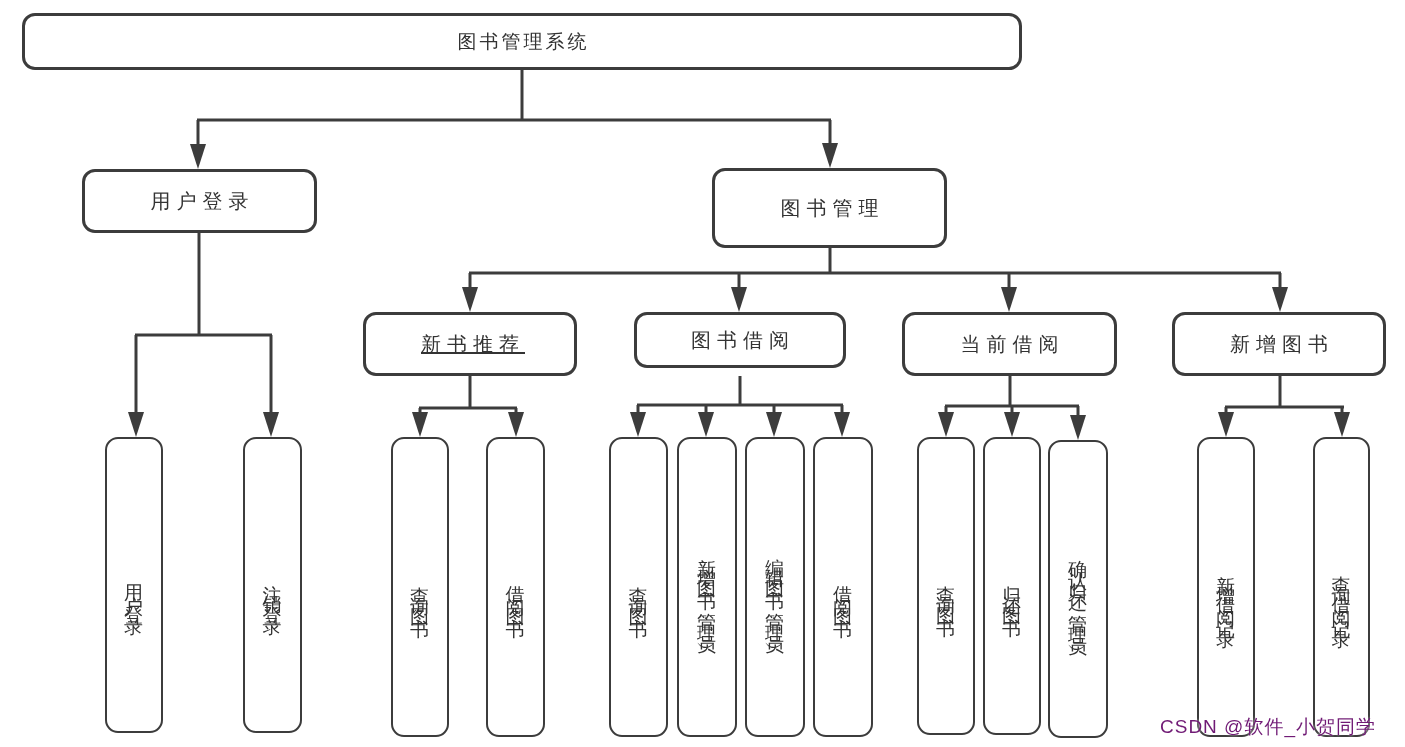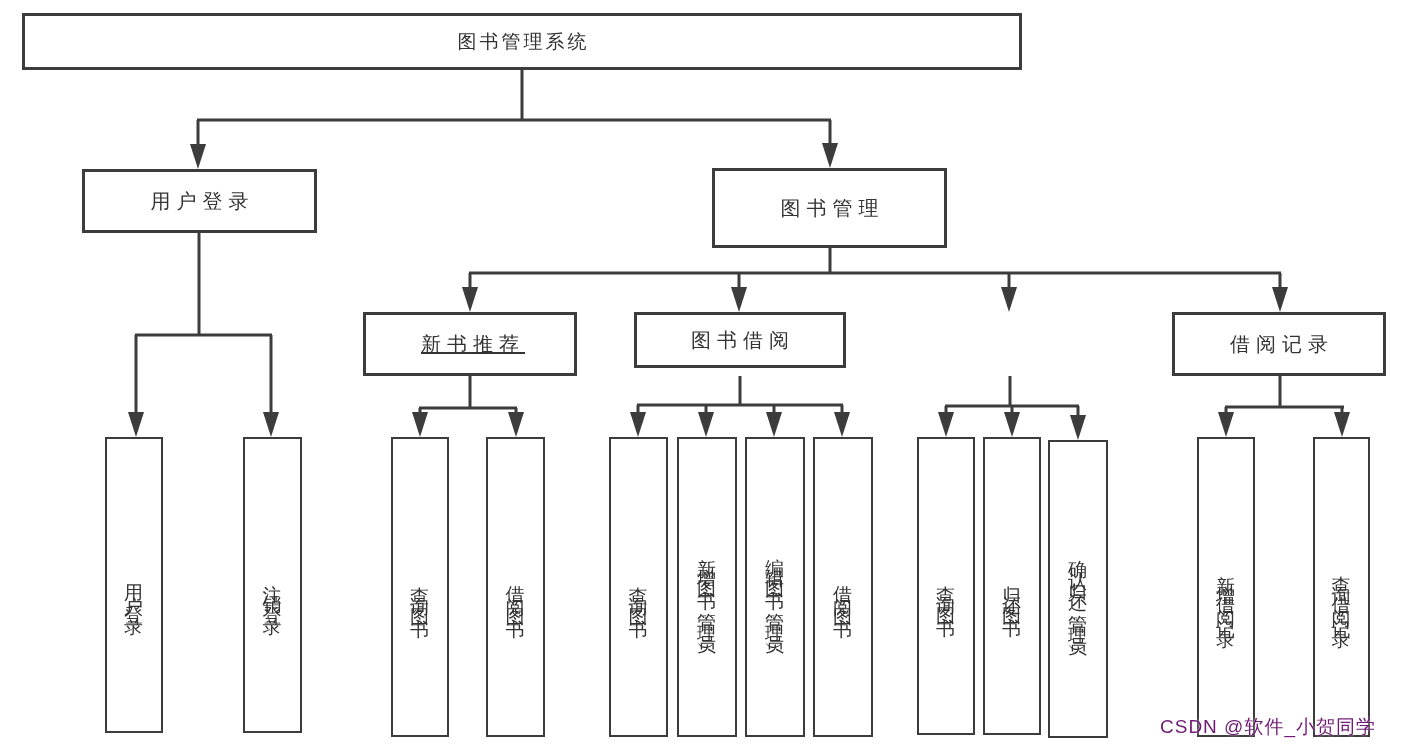--- a/index.html
+++ b/index.html
@@ -1,20 +1,20 @@
 <!DOCTYPE html>
 <html><head>
 <meta charset="utf-8">
 <style>
   html,body{margin:0;padding:0;background:#ffffff;}
   body{font-family:"Liberation Sans","DejaVu Sans",sans-serif;}
   .canvas{position:relative;width:1405px;height:747px;background:#ffffff;overflow:hidden;}
   .connectors{position:absolute;left:0;top:0;width:1405px;height:747px;z-index:1;}
   .node{position:absolute;background:#ffffff;display:flex;align-items:center;justify-content:center;
-        box-sizing:border-box;color:#333333;z-index:2;}
+        box-sizing:border-box;color:#333333;z-index:2;border-radius:13px;}
   .node.h{border:3px solid #3c3c3c;}
   .node.v{border:2.5px solid #3c3c3c;}
   .node.h span{font-size:20px;letter-spacing:6px;margin-right:-6px;white-space:nowrap;}
   .node.root span{font-size:19px;letter-spacing:3px;margin-right:-3px;}
   .node.v span{writing-mode:vertical-rl;text-orientation:mixed;font-size:19px;
                letter-spacing:11px;margin-bottom:-11px;line-height:1;white-space:nowrap;}
   .watermark{position:absolute;left:1160px;top:714px;z-index:3;font-size:19px;color:#701a75;
              letter-spacing:1px;text-shadow:0 0 3px rgba(255,255,255,.85);white-space:nowrap;}
 </style>
 </head>
@@ -87,22 +87,25 @@
   <div class="node h" style="left:712px;top:168px;width:235px;height:80px;">
     <span>图书管理</span>
   </div>
 
   <div class="node h" style="left:363px;top:312px;width:214px;height:64px;text-decoration:underline;">
     <span>新书推荐</span>
   </div>
   <div class="node h" style="left:634px;top:312px;width:212px;height:56px;">
     <span>图书借阅</span>
   </div>
+  <div class="node h" style="left:902px;top:312px;width:215px;height:64px;">
+    <span>当前借阅</span>
+  </div>
   <div class="node h" style="left:1172px;top:312px;width:214px;height:64px;">
-    <span>借阅记录</span>
+    <span>新增图书</span>
   </div>
 
   <div class="node v" style="left:105px;top:437px;width:58px;height:296px;">
     <span>用户登录</span>
   </div>
   <div class="node v" style="left:243px;top:437px;width:59px;height:296px;">
     <span>注销登录</span>
   </div>
 
   <div class="node v" style="left:391px;top:437px;width:58px;height:300px;">

